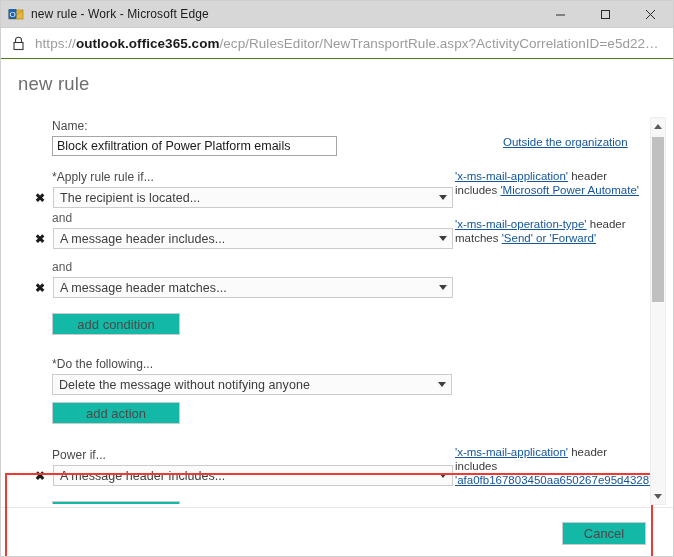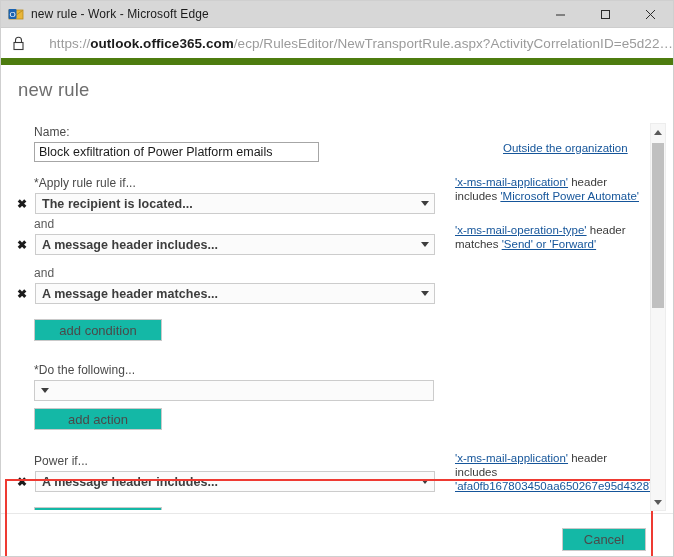--- a/index.html
+++ b/index.html
@@ -63,23 +63,22 @@
     justify-content: center;
     color: #2b2b2b;
   }
 
   
   .addressbar {
     height: 30px;
     background: #ffffff;
     display: flex;
     align-items: center;
-    border-bottom: 7px solid #4d7c0f;
+    border-bottom: 1px solid #4d7c0f;
     position: relative;
-    justify-content: space-between;
   }
   .lock-wrap {
     width: 34px;
     display: flex;
     align-items: center;
     justify-content: center;
     flex: none;
   }
   .url {
     font-size: 13.5px;
@@ -117,21 +116,21 @@
     width: 674px;
     height: 385px;
     overflow: hidden;
   }
 
   .content-inner {
     position: absolute;
     left: 0;
     top: 0;
     width: 584px;
-    padding-left: 33px;
+    padding-left: 51px;
     box-sizing: border-box;
   }
 
   .field-label {
     font-size: 12px;
     color: #4a4a4a;
     margin-bottom: 3px;
     letter-spacing: 0.05px;
   }
   .section-label {
@@ -182,21 +181,20 @@
     height: 21px;
     border: 1px solid #cccccc;
     background: #fbfbfb;
     display: flex;
     align-items: center;
     justify-content: space-between;
     box-sizing: border-box;
     padding: 0 5px 0 6px;
     flex: none;
     cursor: pointer;
-    font-weight: bold;
   }
   .select-box .val {
     font-size: 12.5px;
     color: #3d3d3d;
     white-space: nowrap;
     overflow: hidden;
     letter-spacing: 0.05px;
   }
   .caret {
     width: 0;
@@ -410,20 +408,21 @@
             <span class="val">A message header matches...</span>
             <span class="caret"></span>
           </div>
         </div>
 
         <button class="btn" style="margin-top:12px;">add condition</button>
 
         
         <div class="section-label" style="margin-top:22px;">*Do the following...</div>
         <div class="select-box">
+          <span class="val">Delete the message without notifying anyone</span>
           <span class="caret"></span>
         </div>
         <button class="btn" style="margin-top:7px;">add action</button>
 
         
         <div class="section-label" style="margin-top:24px;">Power if...</div>
         <div class="row">
           <div class="delete-x">✖</div>
           <div class="select-box">
             <span class="val">A message header includes...</span>

